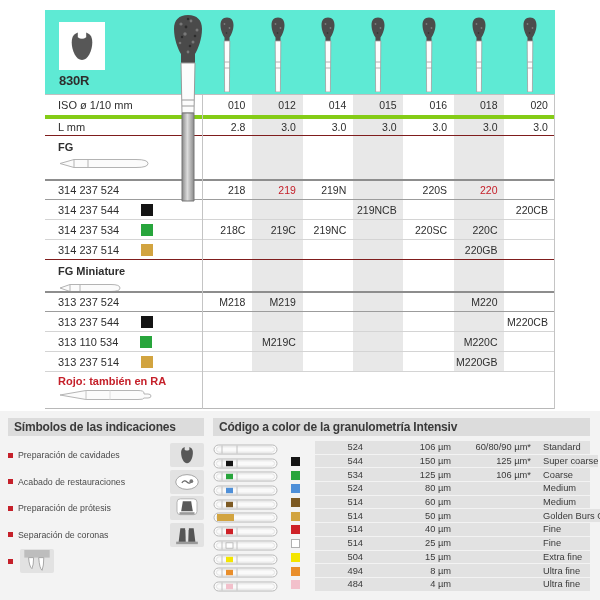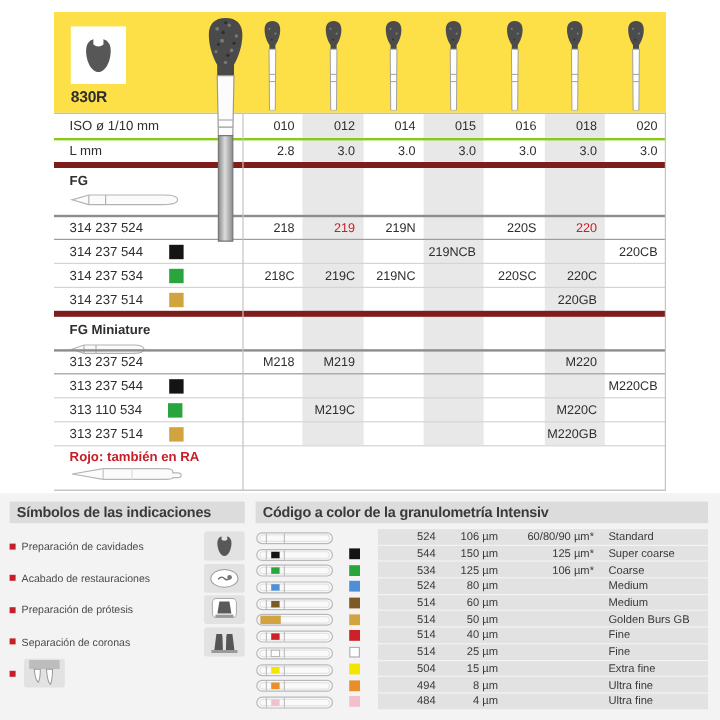--- a/index.html
+++ b/index.html
@@ -1,21 +1,21 @@
 <!DOCTYPE html>
 <html><head>
 <meta charset="utf-8">
 <style>
   * { margin:0; padding:0; box-sizing:border-box; }
   body { width:600px; height:600px; background:#fff; font-family:"Liberation Sans", sans-serif; color:#2e2e2e; }
   .page { position:relative; width:600px; height:600px; background:#fff; overflow:hidden; }
 
   
   .catalog { position:absolute; left:45px; top:10px; width:510px; }
-  .band { position:relative; height:84px; background:#fde047; }
+  .band { position:relative; height:84px; background:#5eead4; }
   .logo-tile { position:absolute; left:14px; top:12px; width:46px; height:48px; background:#fff; display:flex; align-items:center; justify-content:center; }
   .model { position:absolute; left:14px; bottom:6px; font-size:13px; font-weight:bold; letter-spacing:-0.2px; }
   .band-burs { position:absolute; left:157px; top:6px; right:0; bottom:0; display:flex; }
   .mini-bur { flex:1; display:flex; justify-content:center; }
   .big-bur { position:absolute; left:119px; top:2px; z-index:5; }
 
   .table-area { position:relative; border-top:1px solid #c0c0c0; }
   .vline-l { position:absolute; left:157px; top:0; bottom:0; width:1px; background:#c4c4c4; z-index:2; }
   .vline-r { position:absolute; right:0; top:0; bottom:0; width:1px; background:#c4c4c4; z-index:2; }
 
@@ -23,22 +23,22 @@
   .stripe { position:absolute; top:0; bottom:0; width:50.3px; background:#e8e8e8; z-index:0; }
   .stripe.s1 { left:207.3px; } .stripe.s2 { left:307.9px; } .stripe.s3 { left:408.5px; }
 
   .trow { position:relative; display:flex; z-index:1; }
   .trow .lbl { width:157px; padding-left:13px; display:flex; align-items:center; font-size:11px; }
   .trow .cells { flex:1; display:flex; }
   .cell { flex:0 0 14.2857%; text-align:right; padding-right:7px; font-size:10.5px; display:flex; align-items:center; justify-content:flex-end; }
   .cell .red { color:#c5202a; }
 
   .iso-row, .l-row { height:20px; }
-  .l-row { border-top:2px solid #84cc16;justify-content:space-between; }
-  .sec { position:relative; z-index:1; border-top:5px solid #7f1d1d; padding:5px 0 0 13px; }
+  .l-row { border-top:4px solid #84cc16;justify-content:space-between; }
+  .sec { position:relative; z-index:1; border-top:1px solid #7f1d1d; padding:5px 0 0 13px; }
   .sec-fg { height:44px; } .sec-fgm { height:32px; }
   .sec .sec-label { font-size:11px; font-weight:bold; display:block; margin-bottom:2px; }
   .code-row { height:20px; }
   .code-row .sq { width:12px; height:12px; margin-left:22px; display:inline-block; }
   #fg-rows .code-row:first-child, #fgm-rows .code-row:first-child { border-top:2px solid #8d8d8d; }
   #fg-rows .code-row:nth-child(2), #fgm-rows .code-row:nth-child(2) { border-top:1px solid #9c9c9c; }
   #fg-rows .code-row:nth-child(n+3), #fgm-rows .code-row:nth-child(n+3) { border-top:1px solid #d4d4d4; }
 
   .rojo-row { position:relative; z-index:1; border-top:1px solid #d4d4d4; border-bottom:1px solid #b8b8b8; height:38px; padding:3px 0 0 13px; }
   .rojo-text { color:#c5202a; font-weight:bold; font-size:11px; display:block; }
@@ -54,21 +54,21 @@
   .ind-icon { width:34px; height:24px; background:#e2e2e2; border-radius:2px; display:flex; align-items:center; justify-content:center; margin-left:2px; }
 
   .bottom-right { position:absolute; left:213px; top:7px; right:10px; }
   .grit-table { margin-top:5px; }
   .grit-row { display:flex; height:13.7px; }
   .g-shank { width:78px; flex:0 0 auto; }
   .g-sq { width:24px; flex:0 0 auto; display:flex; align-items:center; }
   .g-sq span { width:9px; height:9px; display:inline-block; }
   .g-bandbg { flex:1; display:flex; align-items:center; background:#e2e2e2; height:12.7px; font-size:9.3px; color:#3a3a3a; }
   .g-code { width:48px; text-align:right; }
-  .g-um { width:52px; text-align:right; }
+  .g-um { width:88px; text-align:right; }
   .g-extra { width:80px; text-align:right; }
   .g-name { flex:1; padding-left:12px; text-align:left; white-space:nowrap; }
 </style>
 </head>
 <body>
 
 <div class="page">
 
   <div class="catalog">
     <div class="band">

